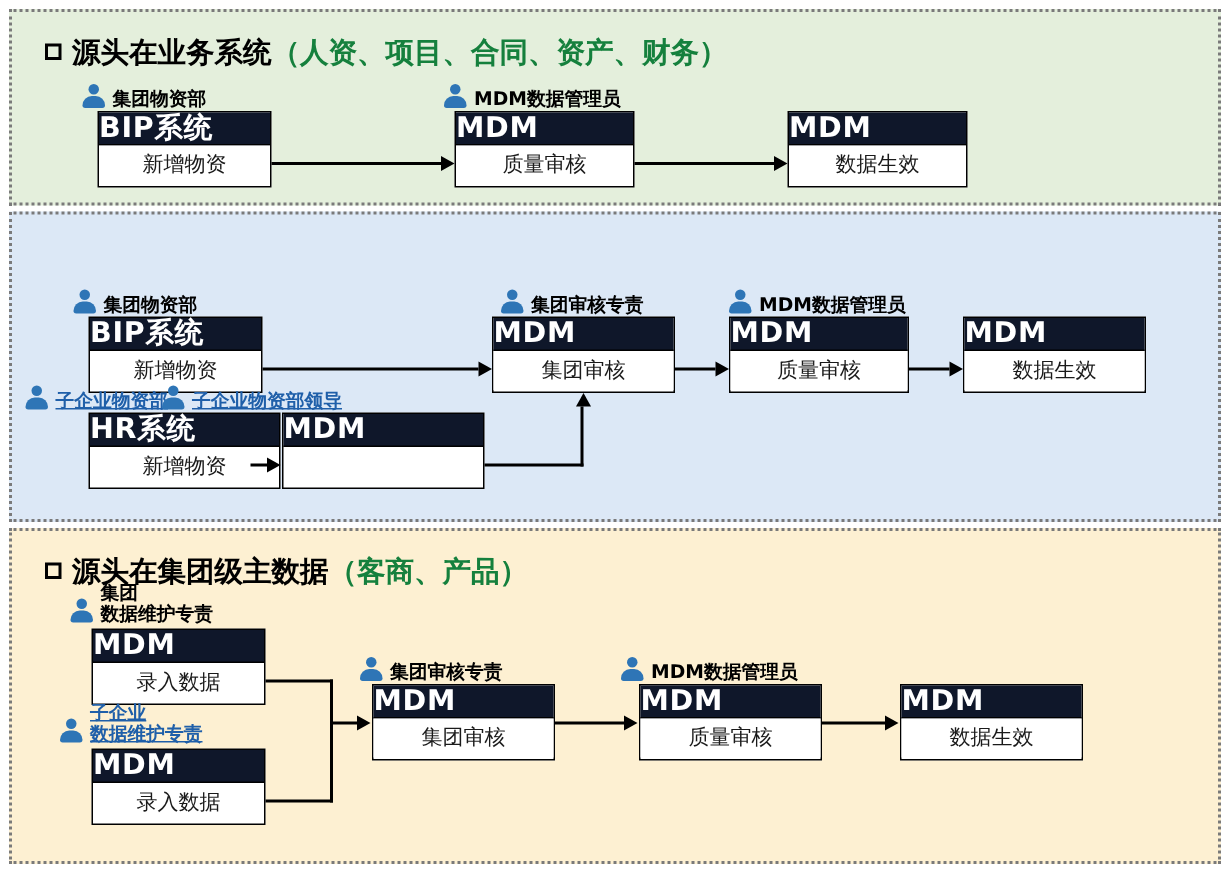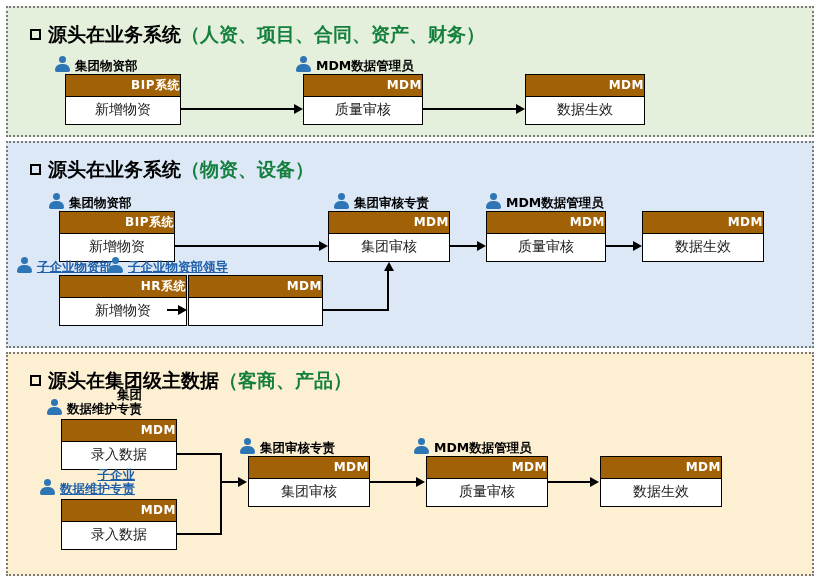--- a/index.html
+++ b/index.html
@@ -28,38 +28,38 @@
   }
   .panel-title .paren{color:#15803d;}
 
   
   .role{
     position:absolute;display:flex;align-items:flex-end;
     font-size:12.5px;font-weight:bold;color:#000;white-space:nowrap;
   }
   .role .rtxt{line-height:1.08;text-align:center;}
   .role.blue .rtxt{color:#1F5FA9;text-decoration:underline;}
-  .role.two .rtxt{text-align:right;}
+  .role.two .rtxt{text-align:left;}
 
   
   .person{position:relative;width:17px;height:16px;flex:0 0 17px;margin-right:4px;}
   .person .head{
     position:absolute;left:5px;top:0px;width:7px;height:7px;
     border-radius:50%;background:#2E75B6;
   }
   .person .body{
     position:absolute;left:1px;top:8px;width:15px;height:8px;
     background:#2E75B6;border-radius:7px 7px 2px 2px;
   }
 
   
   .box{position:absolute;box-sizing:border-box;border:1.6px solid #000;background:#fff;}
   .box .hdr{
-    height:21px;line-height:21px;background:#a16207;color:#fff;
-    font-size:12px;font-weight:bold;text-align:right;
+    height:21px;line-height:21px;background:#0f172a;color:#fff;
+    font-size:19px;font-weight:bold;text-align:left;
     letter-spacing:.5px;border-bottom:1.6px solid #000;
   }
   .box .bdy{
     height:calc(100% - 22.6px);display:flex;align-items:center;justify-content:center;
     font-size:14px;color:#1a1a1a;background:#fff;
   }
 
   
   .conn{position:absolute;background:#000;}
   .hline{height:2px;}
@@ -112,23 +112,20 @@
       <div class="bdy">数据生效</div>
     </div>
 
     <div class="conn hline" style="left:173px;top:100px;width:113px;"></div>
     <div class="arrowhead" style="left:286px;top:95.5px;"></div>
     <div class="conn hline" style="left:415px;top:100px;width:93px;"></div>
     <div class="arrowhead" style="left:508px;top:95.5px;"></div>
   </div>
 
   <div class="panel" id="panel-2">
-    <div class="panel-title">
-      <span class="sq"></span><span>源头在业务系统</span><span class="paren">（物资、设备）</span>
-    </div>
 
     <div class="role" style="left:40px;top:50px;">
       <span class="person">
           <span class="head"></span>
           <span class="body"></span>
         </span>
       <span class="rtxt">集团物资部</span>
     </div>
     <div class="role" style="left:325px;top:50px;">
       <span class="person">

